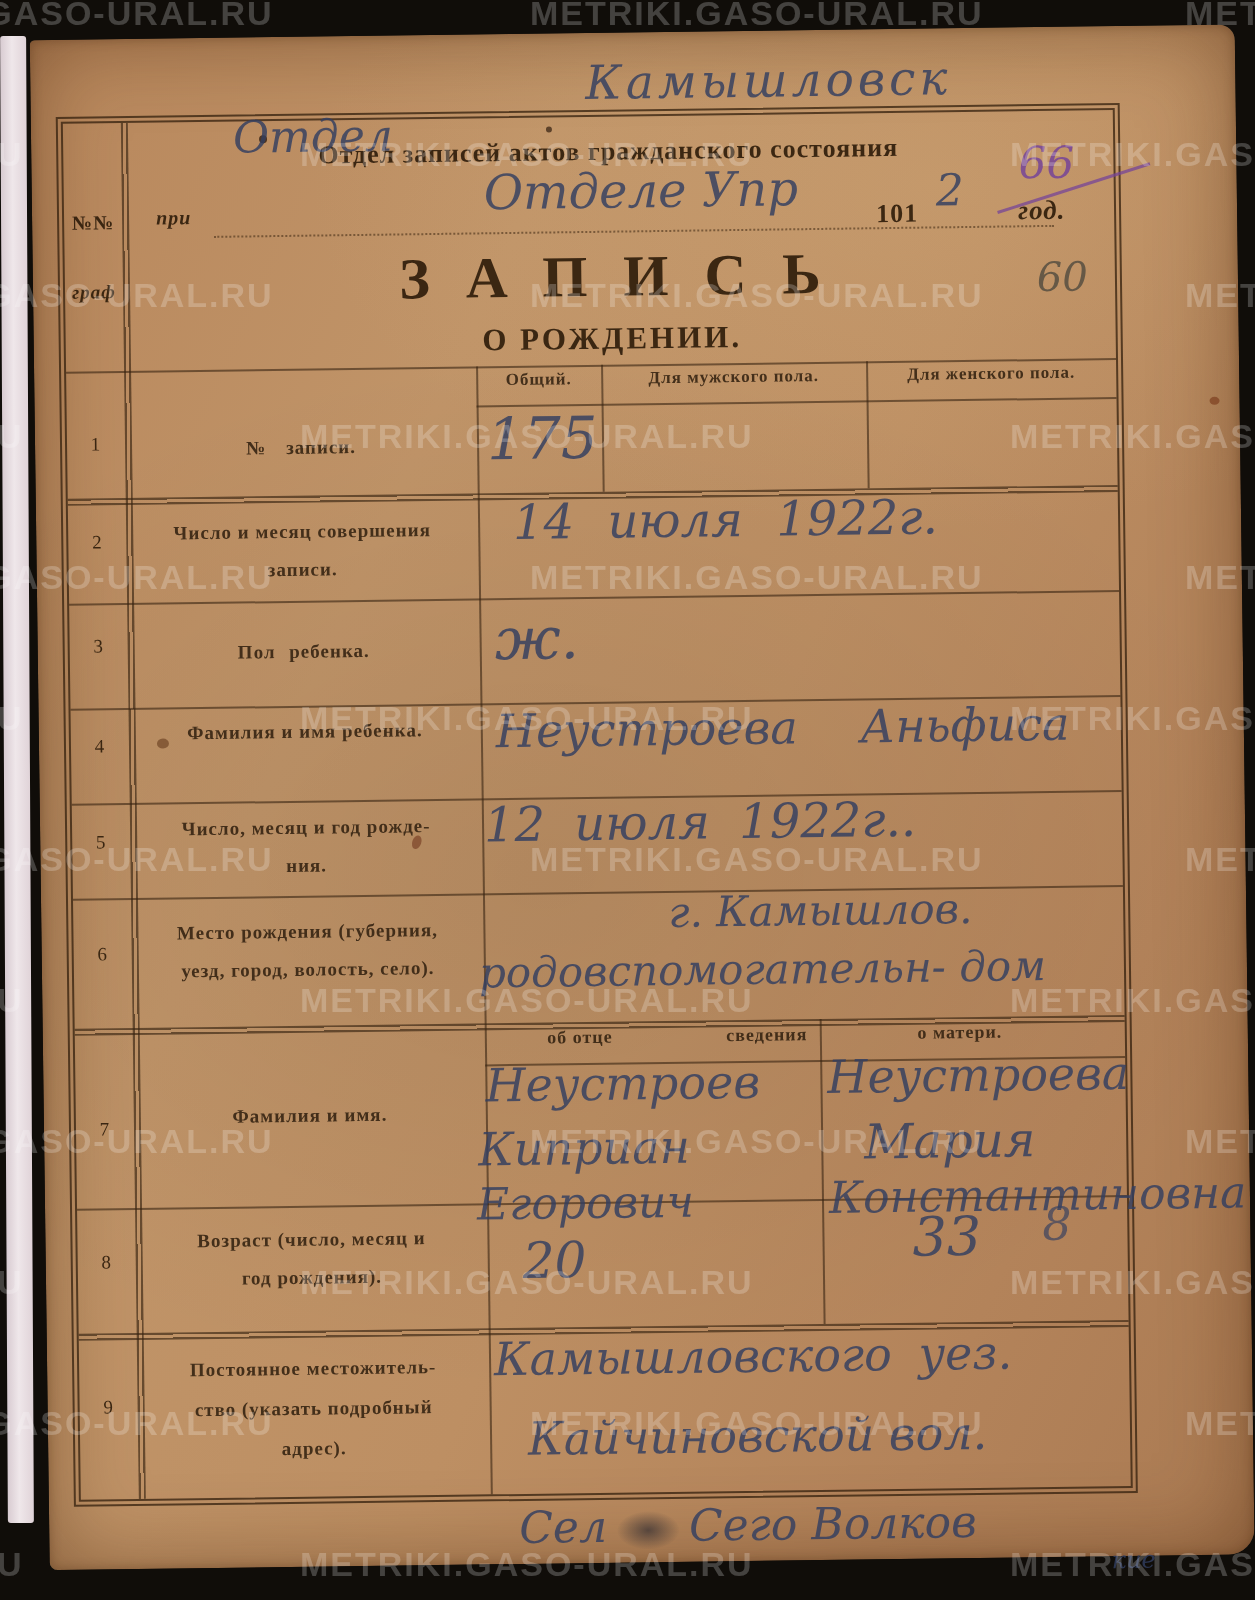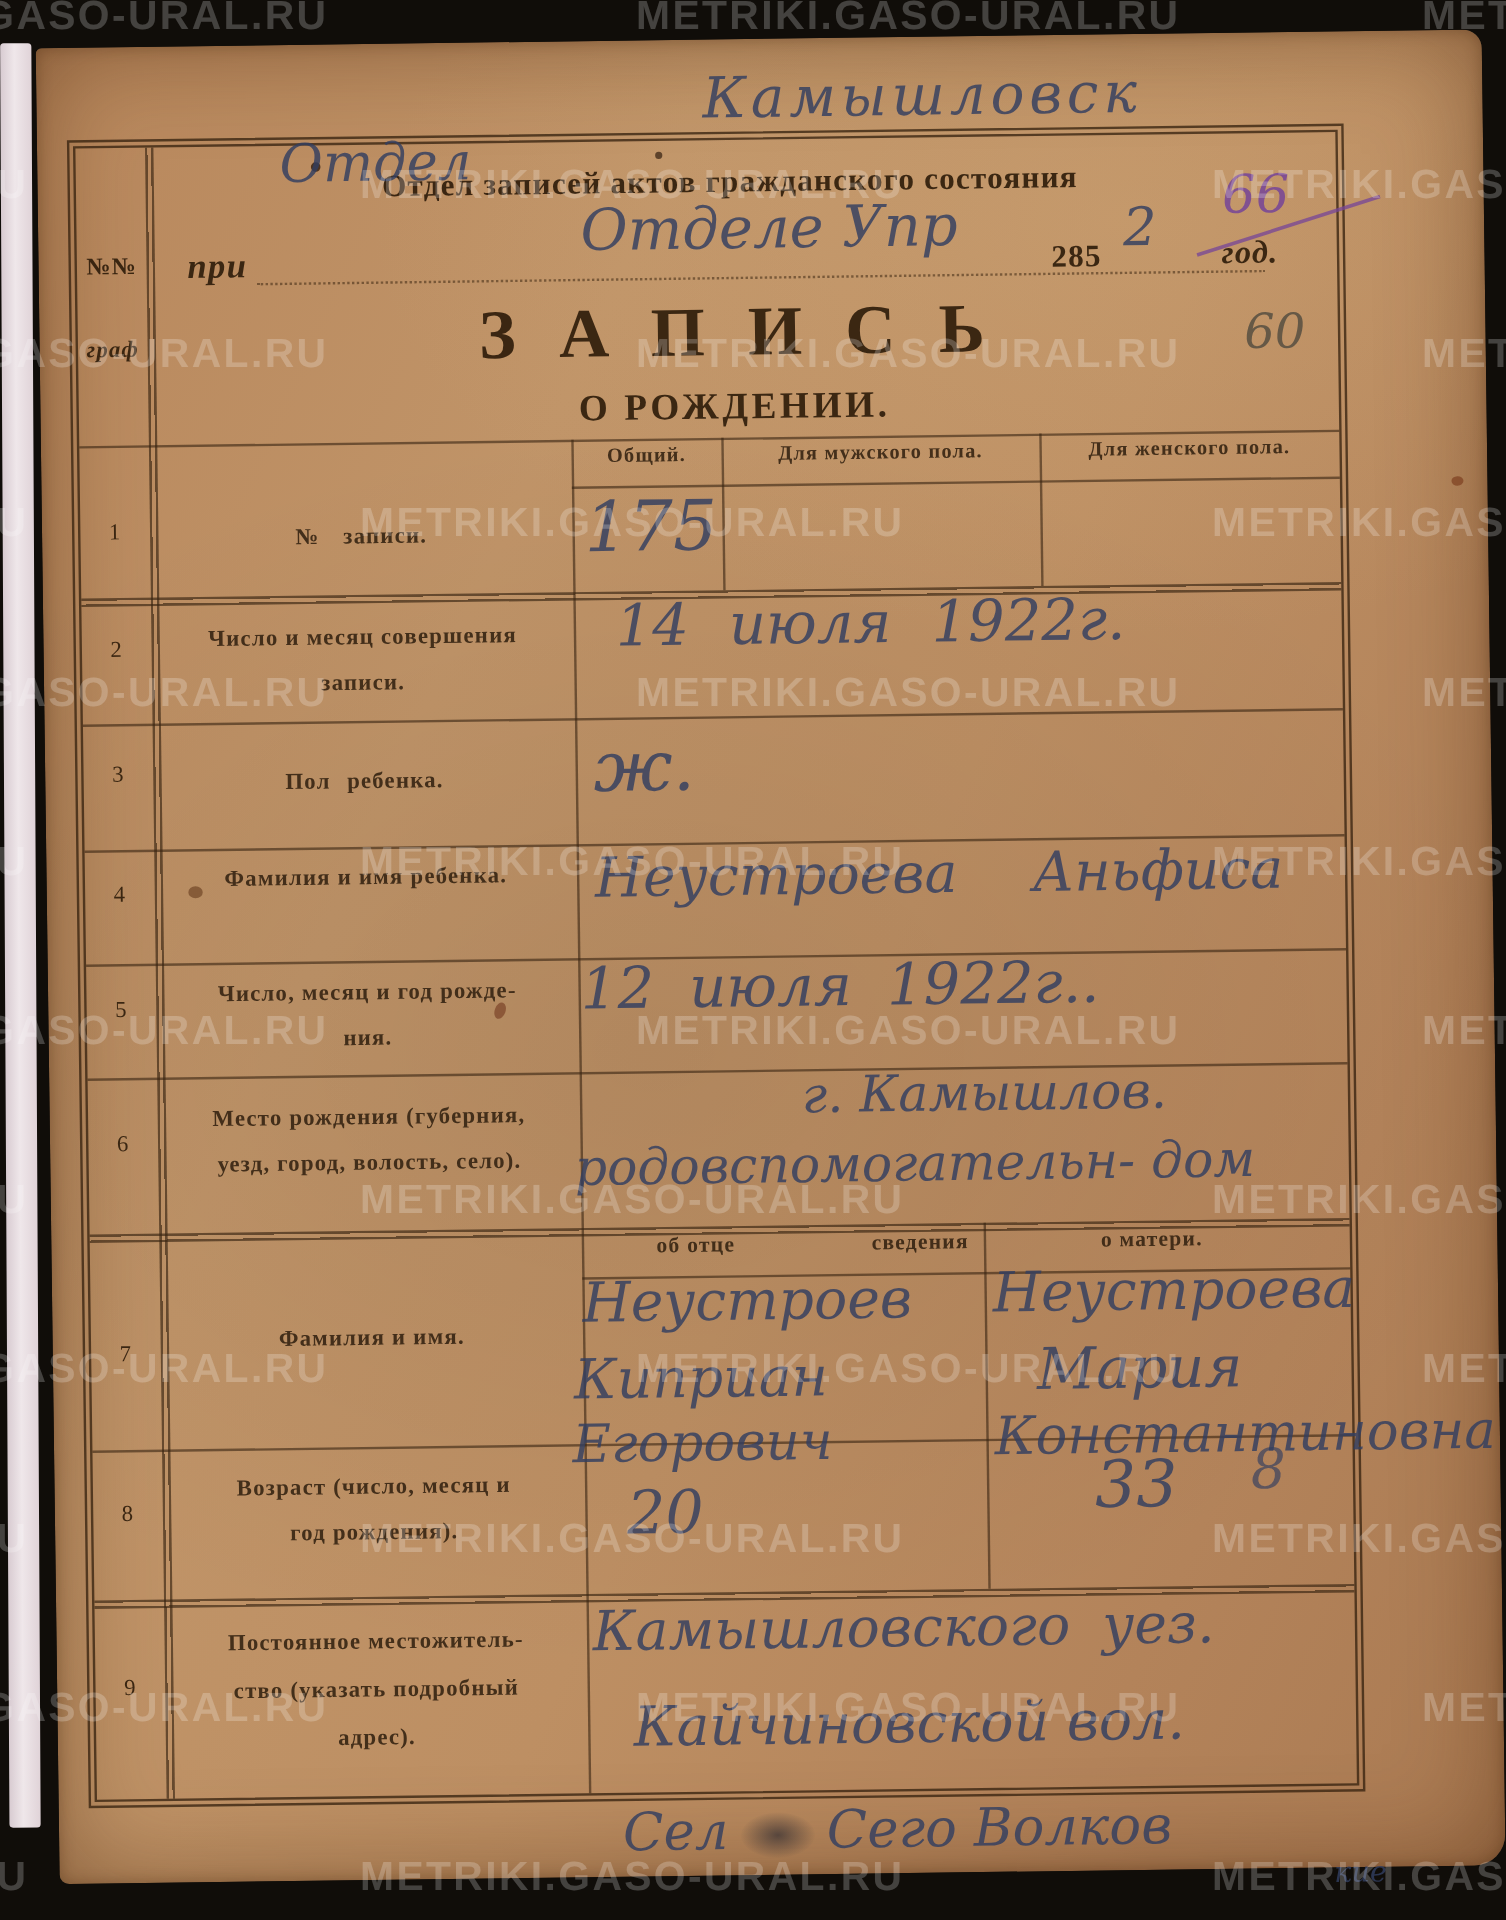--- a/index.html
+++ b/index.html
@@ -80,24 +80,24 @@
       <div class="hl" style="top:946px;left:410px;width:640px;"></div>
       <div class="hl" style="top:1085px;left:0;width:1050px;"></div>
       <div class="hl dbl" style="top:1210px;left:0;width:1050px;"></div>
 
       <div class="abs print" style="left:0;width:58px;top:88px;font-size:20px;text-align:center;">№№</div>
       <div class="abs print" style="left:0;width:58px;top:158px;font-size:19px;text-align:center;font-style:italic;">граф</div>
 
       <div class="abs print" style="left:50px;width:990px;top:20px;font-size:26px;text-align:center;">Отдел записей актов гражданского состояния</div>
       <div class="abs hand" style="left:170px;top:-6px;font-size:44px;">Отдел</div>
 
-      <div class="abs print" style="left:92px;top:84px;font-size:29px;font-style:italic;">при</div>
+      <div class="abs print" style="left:92px;top:84px;font-size:20px;font-style:italic;">при</div>
       <div class="dotline" style="left:150px;top:114px;width:840px;"></div>
       <div class="abs hand" style="left:420px;top:50px;font-size:48px;">Отделе Упр</div>
-      <div class="abs print" style="left:812px;top:86px;font-size:26px;">285</div>
+      <div class="abs print" style="left:812px;top:86px;font-size:26px;">101</div>
       <div class="abs hand" style="left:872px;top:56px;font-size:44px;">2</div>
       <div class="abs print" style="left:954px;top:84px;font-size:27px;font-style:italic;">год.</div>
 
       <div class="abs hand purple" style="left:955px;top:30px;font-size:44px;">66</div>
       <div class="strike66" style="left:930px;top:76px;width:160px;"></div>
 
       <div class="abs print" style="left:50px;width:990px;top:126px;font-size:58px;letter-spacing:36px;text-indent:36px;text-align:center;">ЗАПИСЬ</div>
       <div class="abs hand pencil" style="left:972px;top:146px;font-size:40px;">60</div>
       <div class="abs print" style="left:50px;width:990px;top:204px;font-size:31px;letter-spacing:3px;text-indent:3px;text-align:center;">О РОЖДЕНИИ.</div>
 

